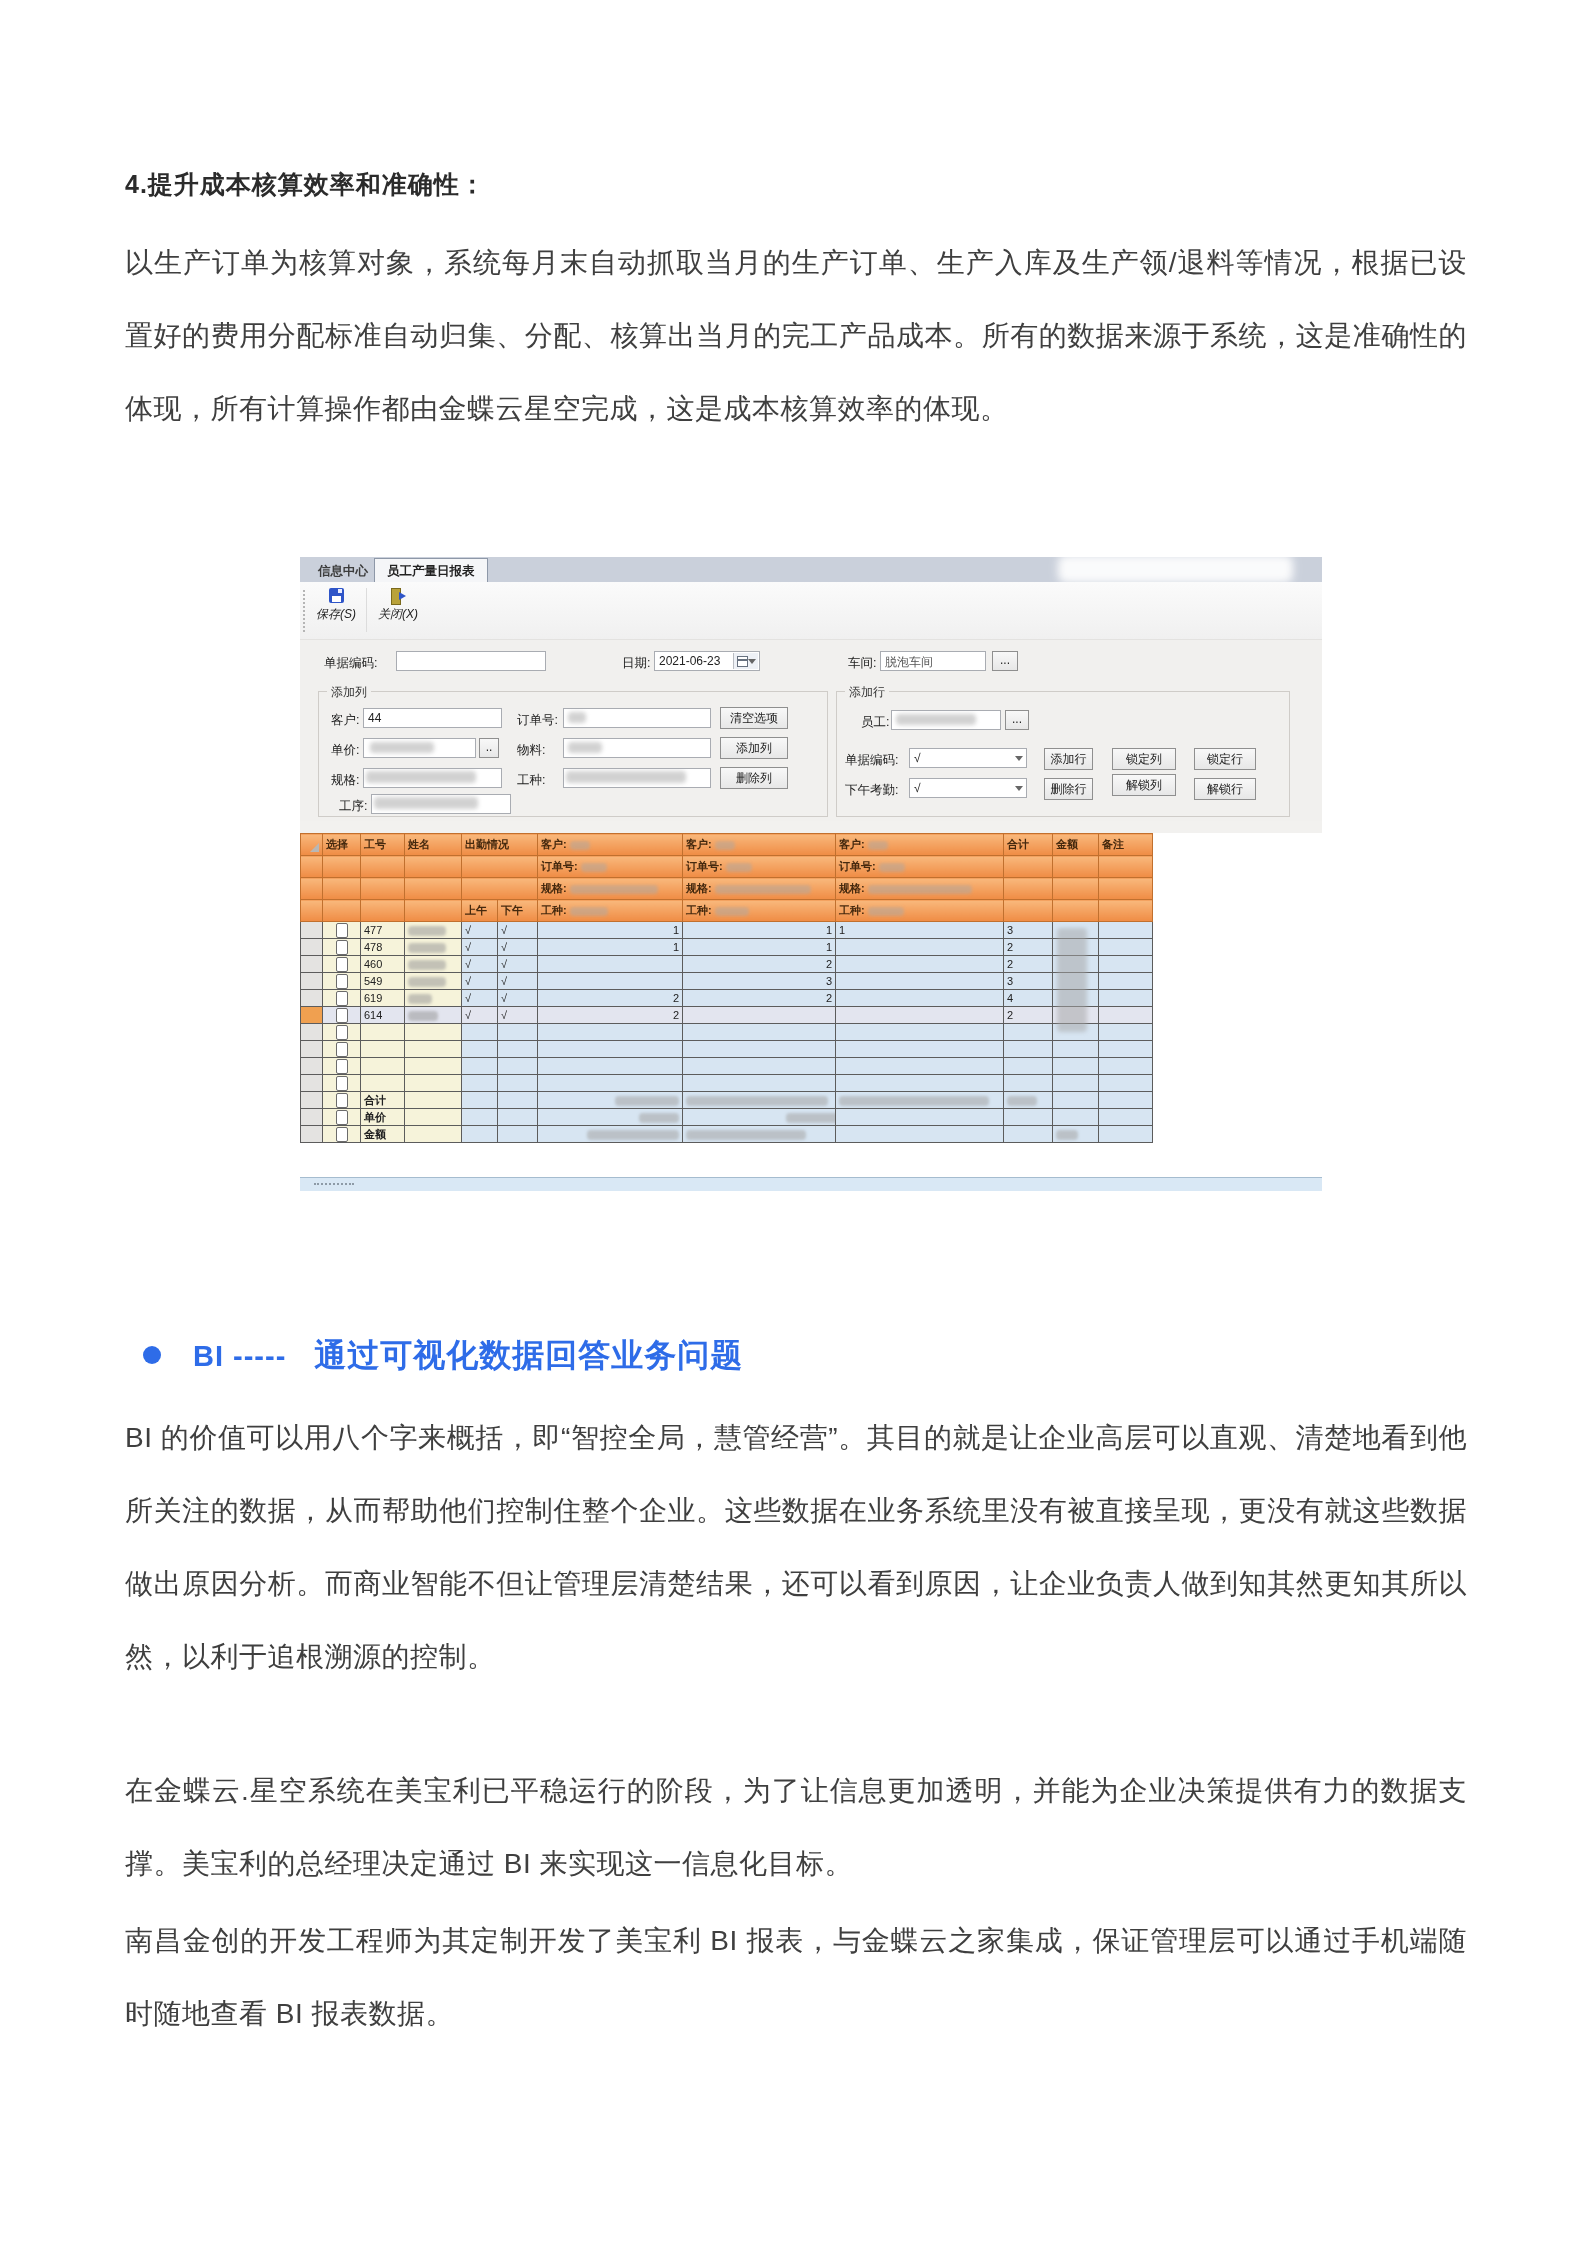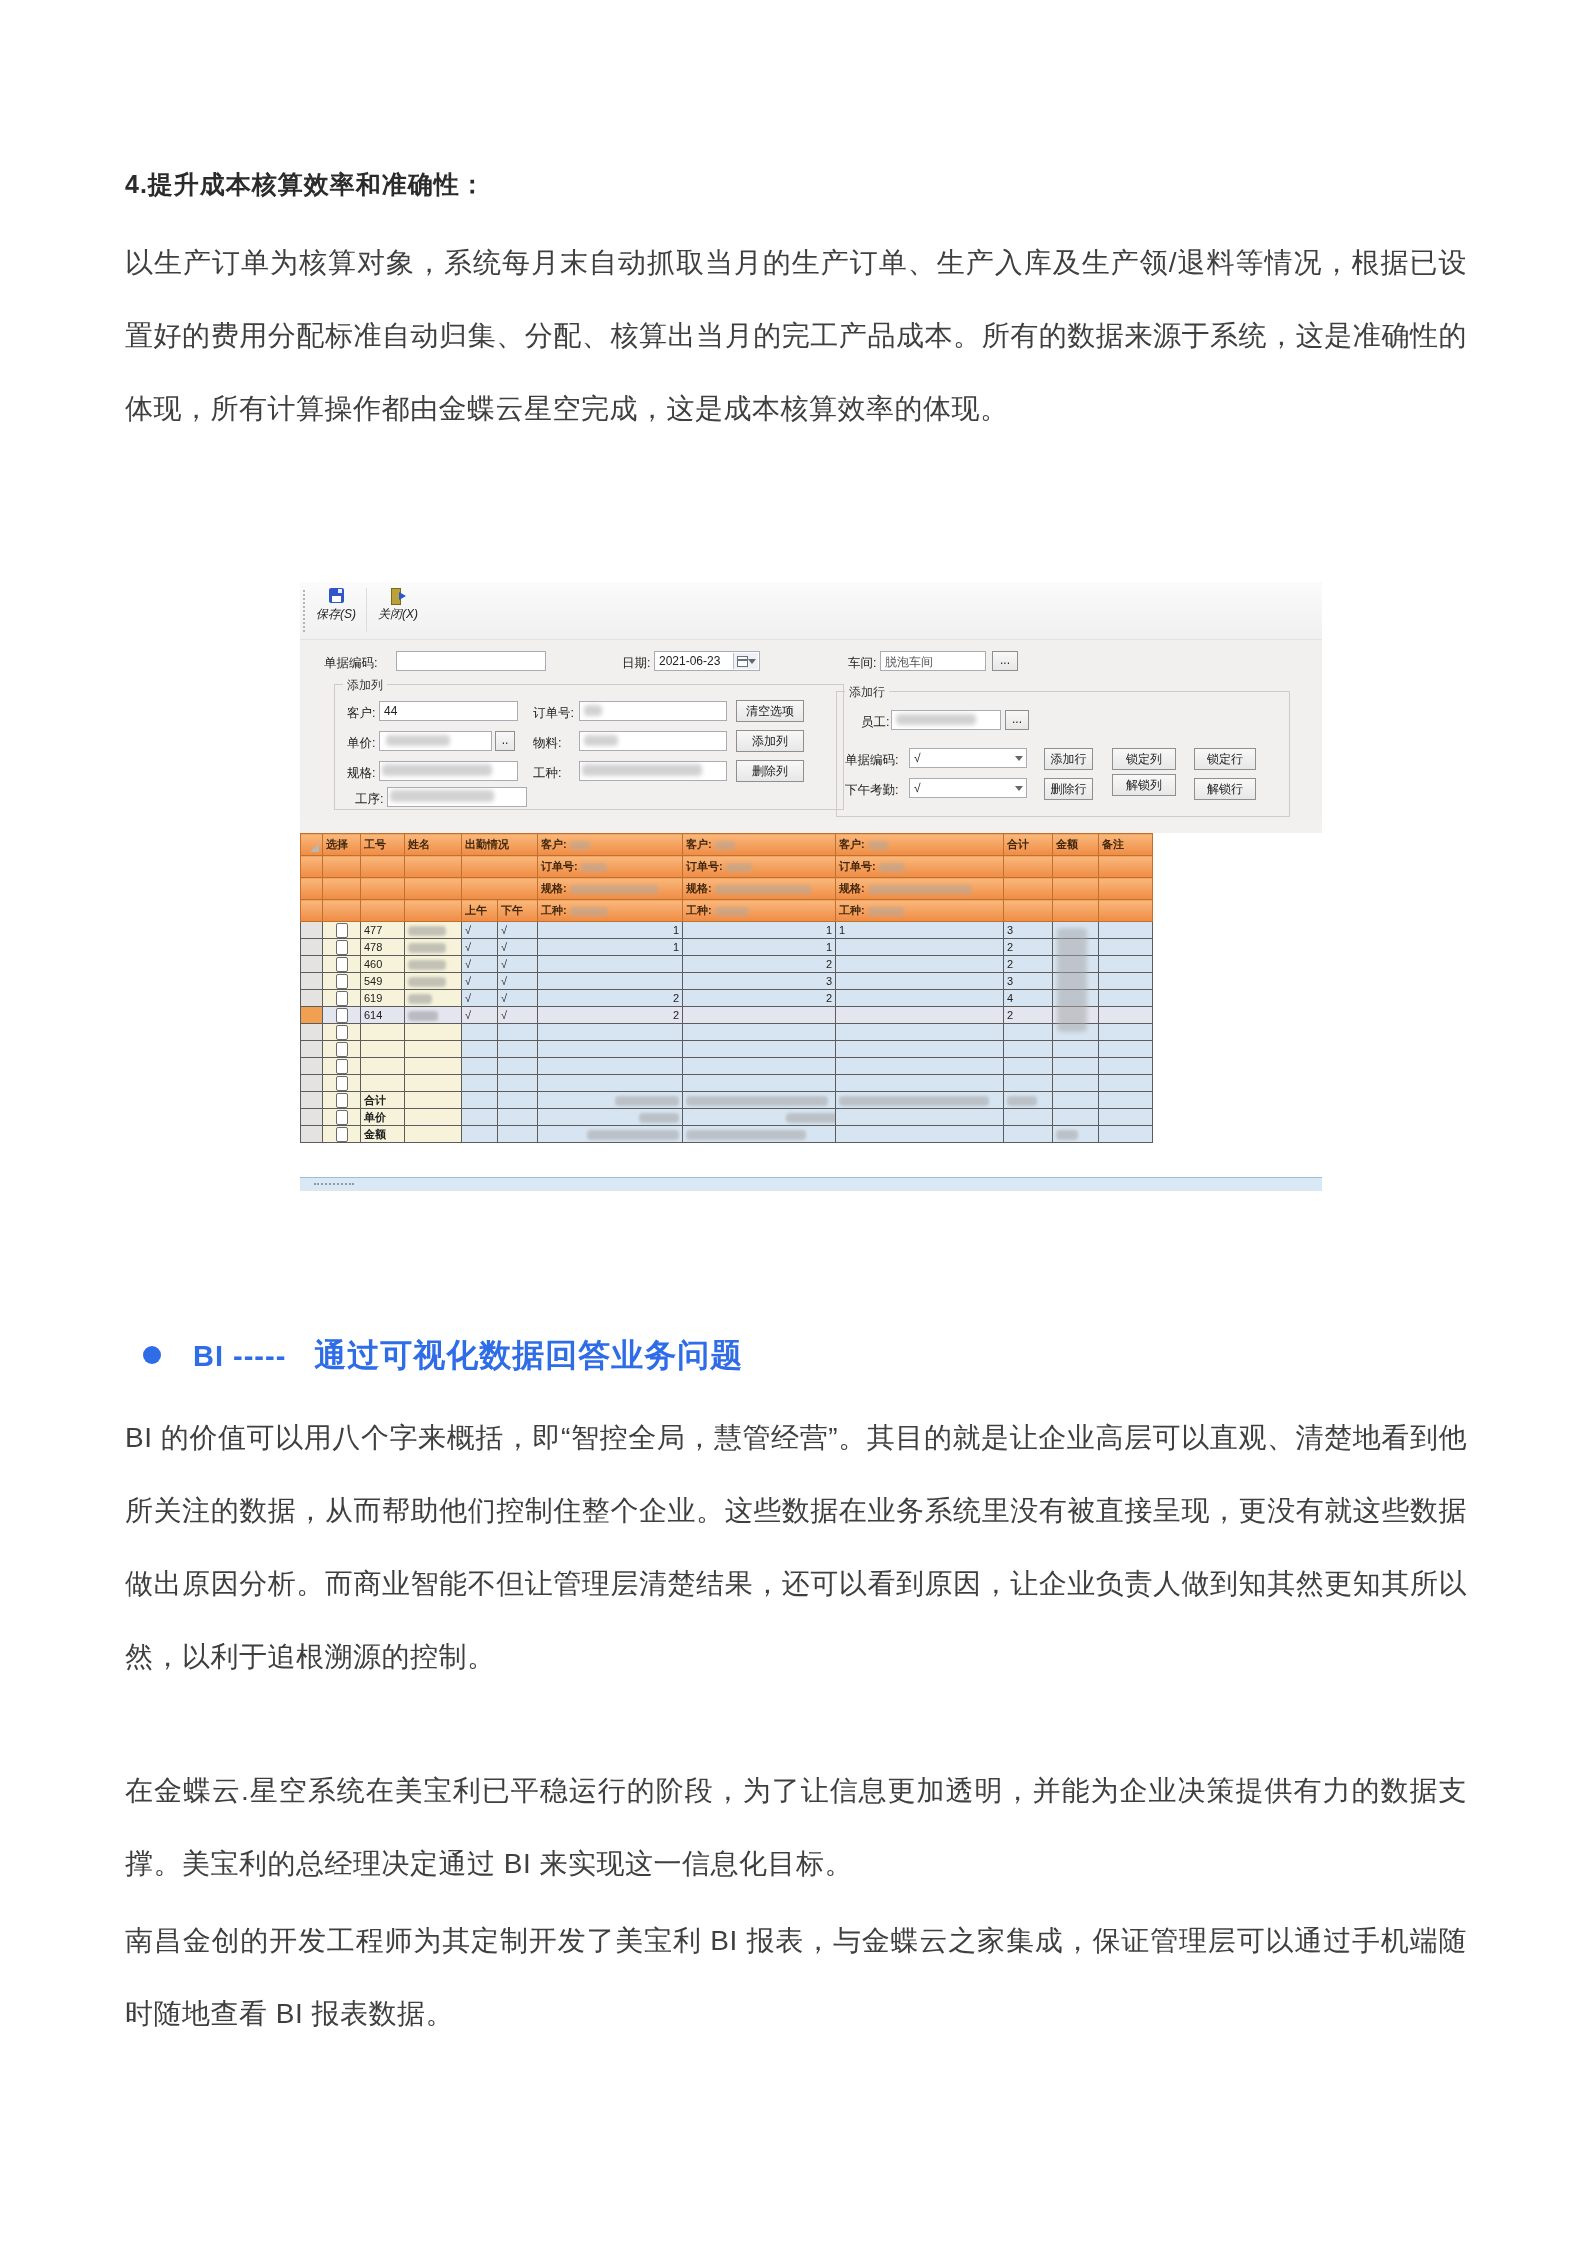--- a/index.html
+++ b/index.html
@@ -90,20 +90,25 @@
 </head>
 <body>
 
 <div class="page">
 
   <div class="abs sec-heading">4.提升成本核算效率和准确性：</div>
   <div class="abs body-para" style="top:226px;">以生产订单为核算对象，系统每月末自动抓取当月的生产订单、生产入库及生产领/退料等情况，根据已设置好的费用分配标准自动归集、分配、核算出当月的完工产品成本。所有的数据来源于系统，这是准确性的体现，所有计算操作都由金蝶云星空完成，这是成本核算效率的体现。</div>
 
   <div class="abs app">
 
+    <div class="abs tabstrip">
+      <div class="tab" style="left:6px;">信息中心</div>
+      <div class="tab active" style="left:74px;">员工产量日报表</div>
+      <div class="smudge"></div>
+    </div>
 
     <div class="abs toolbar">
       <div class="grip"></div>
       <div class="tbtn" style="left:10px;">
         <span class="ticon floppy"></span><br>
         <span>保存(S)</span>
       </div>
       <div class="tsep"></div>
       <div class="tbtn" style="left:72px;">
         <span class="ticon exit"><span class="door"></span><span class="arrow"></span></span><br>
@@ -122,21 +127,21 @@
         <span class="calbtn">
           <span class="cal"></span>
           <span class="dd"></span>
         </span>
       </div>
 
       <div class="lbl" style="left:548px;top:15px;">车间:</div>
       <div class="inp" style="left:580px;top:11px;width:106px;color:#555;">脱泡车间</div>
       <div class="btn sm" style="left:692px;top:11px;width:26px;">...</div>
 
-      <div class="grp" style="left:18px;top:44px;width:508px;height:124px;margin-left:16px;">
+      <div class="grp" style="left:18px;top:51px;width:508px;height:124px;">
         <div class="grp-title">添加列</div>
 
         <div class="lbl" style="left:12px;top:20px;">客户:</div>
         <div class="inp" style="left:44px;top:16px;width:139px;">44</div>
         <div class="lbl" style="left:198px;top:20px;">订单号:</div>
         <div class="inp" style="left:244px;top:16px;width:148px;">
             <span class="blurblob" style="left:4px;top:3px;width:18px;height:11px;"></span>
           </div>
         <div class="btn" style="left:401px;top:15px;width:68px;">清空选项</div>
 

